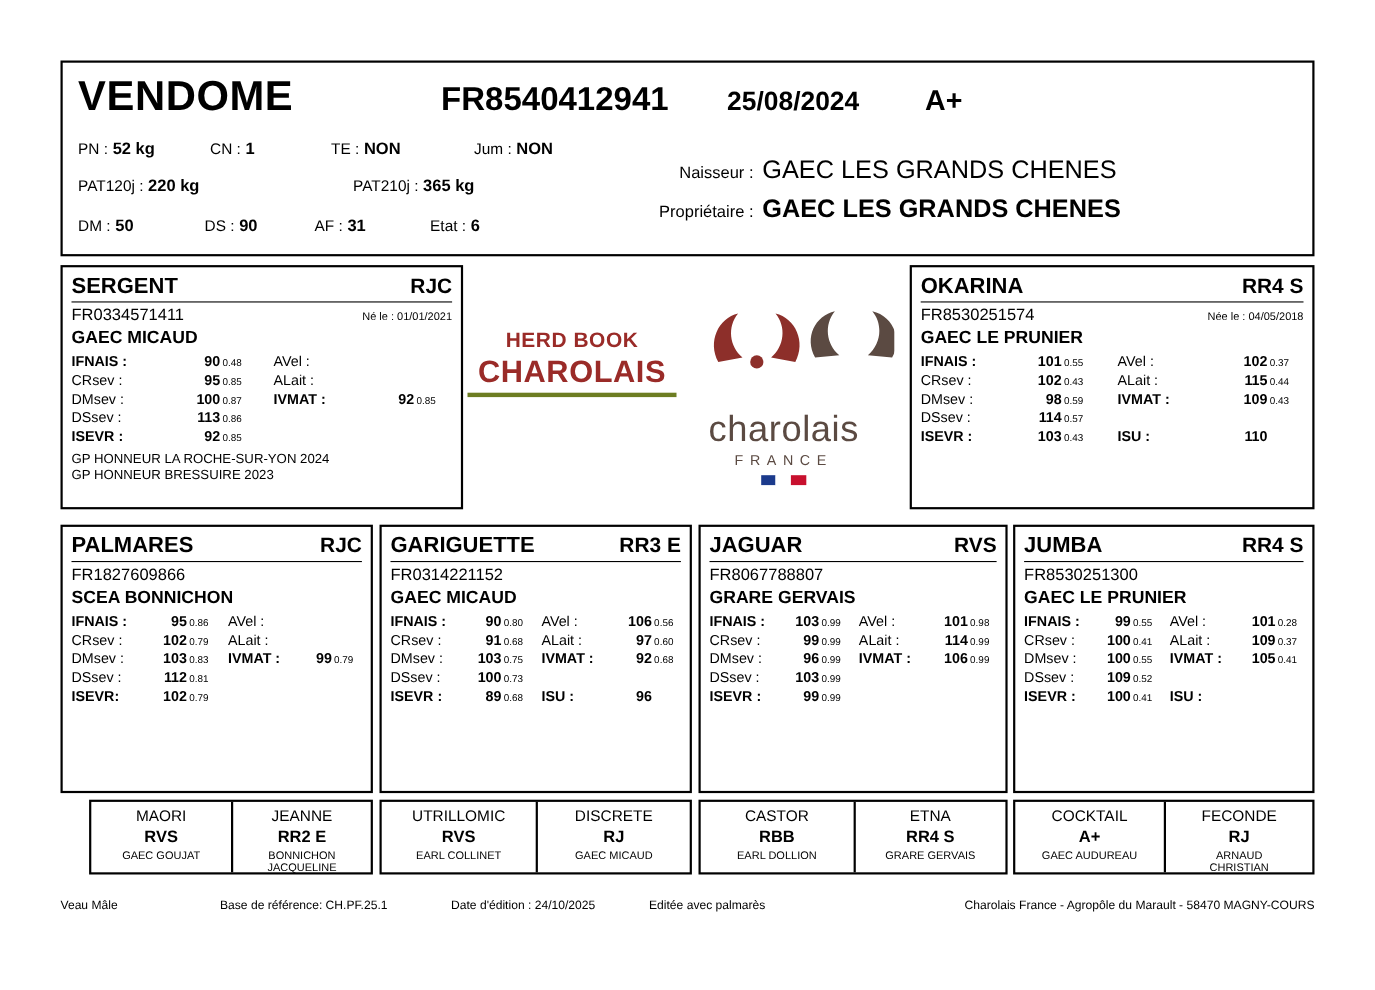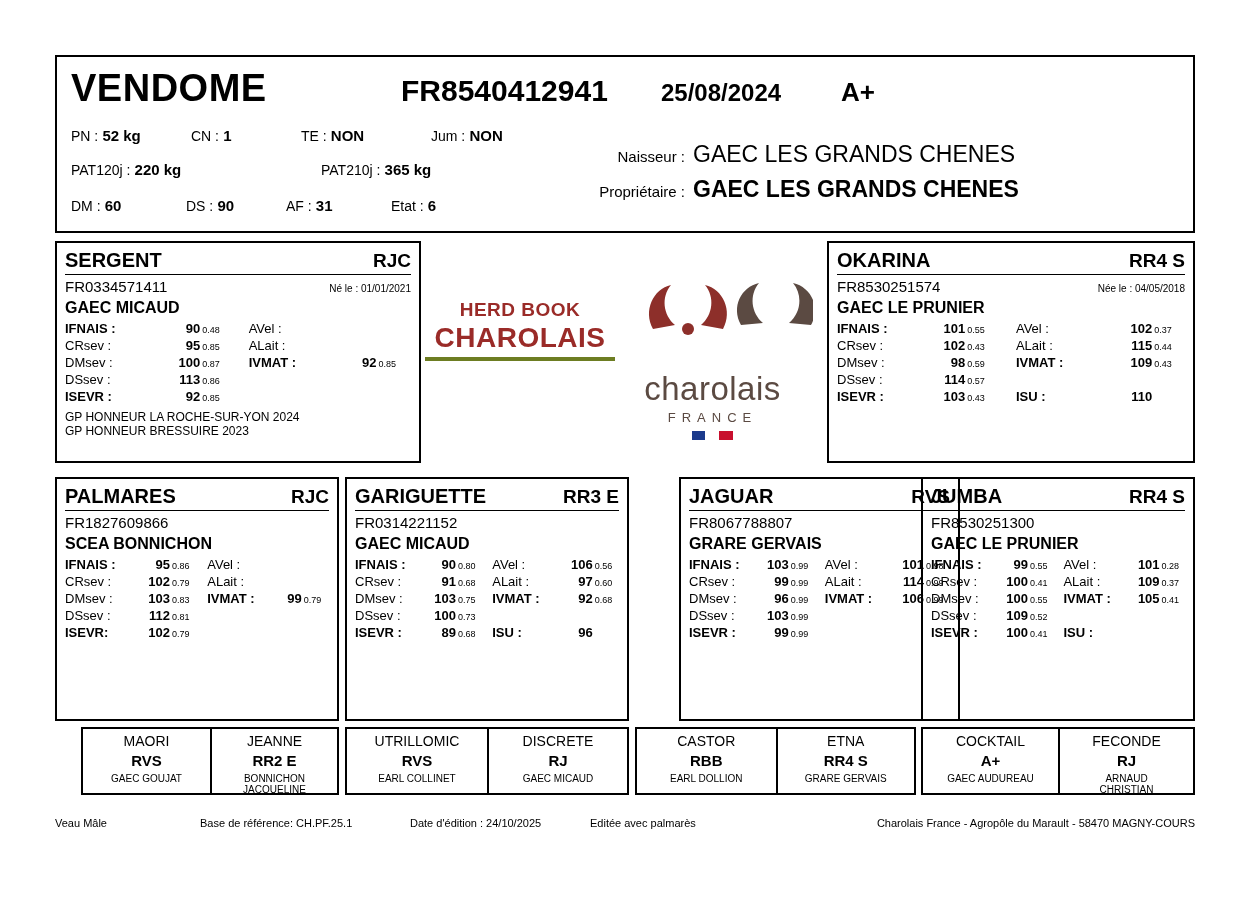--- a/index.html
+++ b/index.html
@@ -316,21 +316,21 @@
       </div>
       <div class="c2">
         <span class="lbl">PAT210j :</span>
         <span class="val">365 kg</span>
       </div>
     </div>
 
     <div class="hdr-row4">
       <div class="c1">
         <span class="lbl">DM :</span>
-        <span class="val">60</span>
+        <span class="val">50</span>
       </div>
       <div class="c2">
         <span class="lbl">DS :</span>
         <span class="val">90</span>
       </div>
       <div class="c3">
         <span class="lbl">AF :</span>
         <span class="val">31</span>
       </div>
       <div class="c4">
@@ -598,21 +598,21 @@
           <td class="v">89</td>
           <td class="cd">0.68</td>
           <td class="k" style="padding-left:10px">ISU :</td>
           <td class="v">96</td>
           <td class="cd"></td>
         </tr>
       </tbody>
         </table>
     </div>
 
-    <div class="card" style="left:580px; top:236px; width:281px; height:244px;margin-left:44px;">
+    <div class="card" style="left:580px; top:236px; width:281px; height:244px;">
       <div class="c-top">
         <span class="c-name">JAGUAR</span>
         <span class="c-qual">RVS</span>
       </div>
       <div class="c-idline">
         <span class="c-id">FR8067788807</span>
         <span class="c-born"></span>
       </div>
       <div class="c-breeder">GRARE GERVAIS</div>
       <table class="idx">

